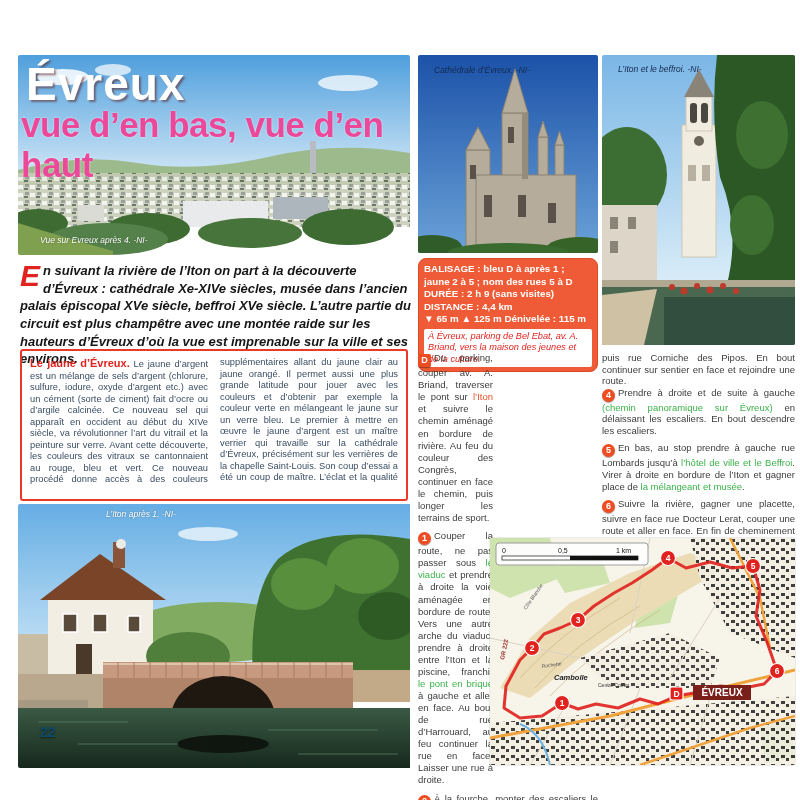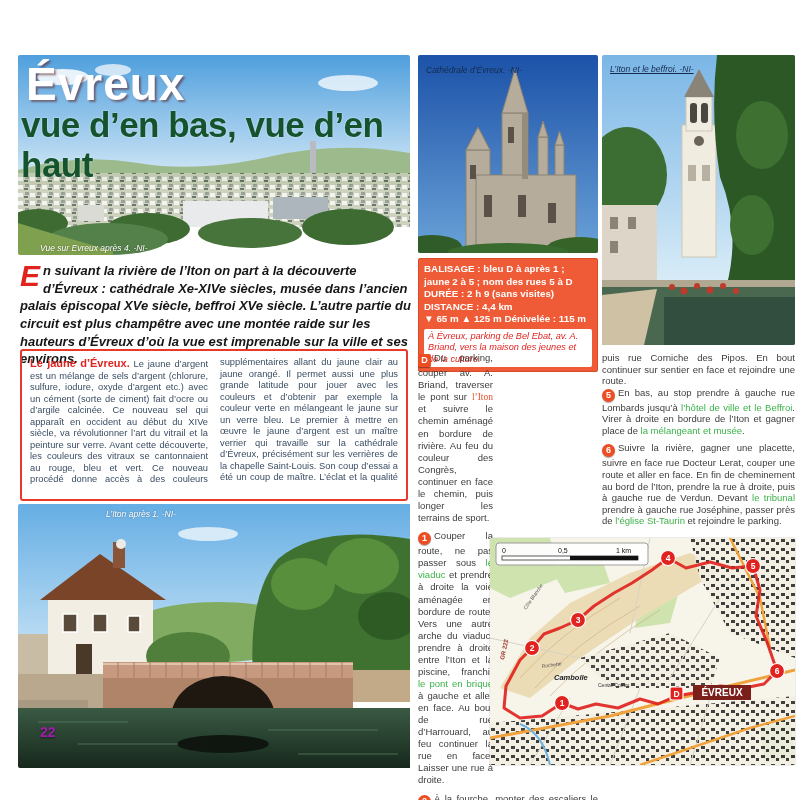--- a/index.html
+++ b/index.html
@@ -2,47 +2,47 @@
 <html><head>
 <meta charset="utf-8">
 <style>
   html,body{margin:0;padding:0;}
   body{width:800px;height:800px;background:#fff;font-family:"Liberation Sans",sans-serif;position:relative;overflow:hidden;}
   .page{position:absolute;inset:0;}
   .photo{position:absolute;overflow:hidden;border-radius:2px;}
   .photo svg{display:block;}
   .photo-panorama{left:18px;top:55px;width:392px;height:200px;}
   .title{position:absolute;left:8px;top:2px;font-size:46px;font-weight:bold;color:#fff;letter-spacing:1px;text-shadow:2px 2px 2px rgba(90,20,20,.5);}
-  .subtitle{position:absolute;left:3px;top:50px;font-size:35px;font-weight:bold;color:#14532d;letter-spacing:-0.5px;text-shadow:0 0 2px rgba(255,255,255,.75);}
+  .subtitle{position:absolute;left:3px;top:50px;font-size:35px;font-weight:bold;color:#ec4899;letter-spacing:-0.5px;text-shadow:0 0 2px rgba(255,255,255,.75);}
   .cap{position:absolute;font-style:italic;font-size:8.5px;}
   .cap-white{color:#fff;text-shadow:0 0 2px rgba(0,0,0,.4);}
-  .cap-dark{color:#142a4e;}
-  .cap-panorama{left:22px;bottom:2px;}
+  .cap-dark{color:#142a4e;margin-left:8px;}
+  .cap-panorama{left:22px;bottom:10px;}
   .cap-bridge{left:88px;top:5px;}
   .cap-cathedral{left:8px;top:10px;}
-  .cap-beffroi{left:8px;top:9px;text-decoration:underline;}
-  .page-number{position:absolute;left:22px;bottom:28px;color:#a21caf;font-weight:bold;font-size:14px;text-shadow:0 1px 2px rgba(0,0,0,.5);}
+  .cap-beffroi{left:8px;top:9px;}
+  .page-number{position:absolute;left:22px;bottom:28px;color:#0c4a6e;font-weight:bold;font-size:14px;text-shadow:0 1px 2px rgba(0,0,0,.5);}
   .intro{position:absolute;left:20px;top:262px;width:392px;font-style:italic;font-weight:bold;font-size:13px;line-height:1.36;color:#161616;}
   .dropcap{float:left;color:#e0231f;font-size:30px;line-height:.85;margin:1px 3px 0 0;font-weight:bold;}
   .jaune-box{position:absolute;left:20px;top:349px;width:388px;height:152px;border:2px solid #e8392a;border-radius:3px;padding:6px 8px;box-sizing:border-box;column-count:2;column-gap:12px;font-size:9.3px;line-height:1.24;text-align:justify;color:#3a4d63;overflow:hidden;}
   .jaune-title{color:#e0231f;font-weight:bold;font-size:11px;margin-top:28px;}
   .photo-bridge{left:18px;top:504px;width:446px;height:264px;}
   .photo-cathedral{left:418px;top:55px;width:180px;height:198px;}
   .photo-beffroi{left:602px;top:55px;width:193px;height:290px;}
-  .infobox{position:absolute;left:418px;top:258px;width:180px;background:#ee5b36;border:1px solid #d84a28;padding:4px 5px;box-sizing:border-box;color:#fff;font-weight:bold;font-size:9.8px;line-height:1.28;border-radius:2px;}
+  .infobox{position:absolute;left:418px;top:258px;width:180px;background:#ee5b36;border:1px solid #d84a28;padding:4px 5px;box-sizing:border-box;color:#fff;font-weight:bold;font-size:9.8px;line-height:1.28;border-radius:8px;}
   .infobox .access{background:#fff;color:#e0231f;font-style:italic;font-weight:normal;font-size:9.2px;margin-top:3px;padding:2px 4px;border-radius:2px;line-height:1.25;}
   .steps-mid{position:absolute;left:418px;top:352px;width:180px;font-size:9.5px;line-height:1.27;color:#3c3c3b;text-align:justify;}
   .map-spacer{float:right;width:100px;height:240px;margin-top:184px;margin-left:5px;}
   .steps-right{position:absolute;left:602px;top:352px;width:193px;font-size:9.5px;line-height:1.22;color:#3c3c3b;text-align:justify;}
   .step{margin-bottom:6px;}
   .lead{}
   .marker{display:inline-flex;align-items:center;justify-content:center;width:13px;height:13px;border-radius:50%;background:#ee4d23;color:#fff;font-size:9px;font-weight:bold;margin-right:3px;vertical-align:-2px;box-shadow:0 1px 1px rgba(0,0,0,.35);}
   .marker-square{border-radius:2px;}
   .seg-plain{color:#3c3c3b;}
-  .seg-river{color:#e8502a;font-family:Liberation Serif, serif;}
+  .seg-river{color:#e8502a;}
   .seg-poi{color:#3cb24a;}
   .map{position:absolute;left:490px;top:538px;width:305px;height:227px;border-radius:2px;overflow:hidden;box-shadow:0 0 0 1px rgba(0,0,0,.08);}
 </style>
 </head>
 <body>
 
 <div class="page">
 
   <div class="photo photo-panorama">
     <svg width="392" height="200" viewBox="0 0 392 200">
@@ -257,20 +257,23 @@
           <circle cx="121" cy="231" r="3"></circle>
           <circle cx="134" cy="236" r="3"></circle>
       </g>
     </svg>
     <div class="cap cap-dark cap-beffroi">L’Iton et le beffroi. -NI-</div>
   </div>
 
   <div class="steps-right">
     <div class="lead">puis rue Corniche des Pipos. En bout continuer sur sentier en face et rejoindre une route.</div>
     <div class="step">
+      <span class="marker">4</span><span class="step-text"><span class="seg-plain">Prendre à droite et de suite à gauche </span><span class="seg-poi">(chemin panoramique sur Évreux)</span><span class="seg-plain"> en délaissant les escaliers. En bout descendre les escaliers.</span></span>
+    </div>
+    <div class="step">
       <span class="marker">5</span><span class="step-text"><span class="seg-plain">En bas, au stop prendre à gauche rue Lombards jusqu’à </span><span class="seg-poi">l’hôtel de ville et le Beffroi</span><span class="seg-plain">. Virer à droite en bordure de l’Iton et gagner place de </span><span class="seg-poi">la mélangeant et musée</span><span class="seg-plain">.</span></span>
     </div>
     <div class="step">
       <span class="marker">6</span><span class="step-text"><span class="seg-plain">Suivre la rivière, gagner une placette, suivre en face rue Docteur Lerat, couper une route et aller en face. En fin de cheminement au bord de l’Iton, prendre la rue à droite, puis à gauche rue de Verdun. Devant </span><span class="seg-poi">le tribunal</span><span class="seg-plain"> prendre à gauche rue Joséphine, passer près de </span><span class="seg-poi">l’église St-Taurin</span><span class="seg-plain"> et rejoindre le parking.</span></span>
     </div>
   </div>
 
   <div class="map">
     <svg width="305" height="227" viewBox="0 0 305 227">
       <defs>

